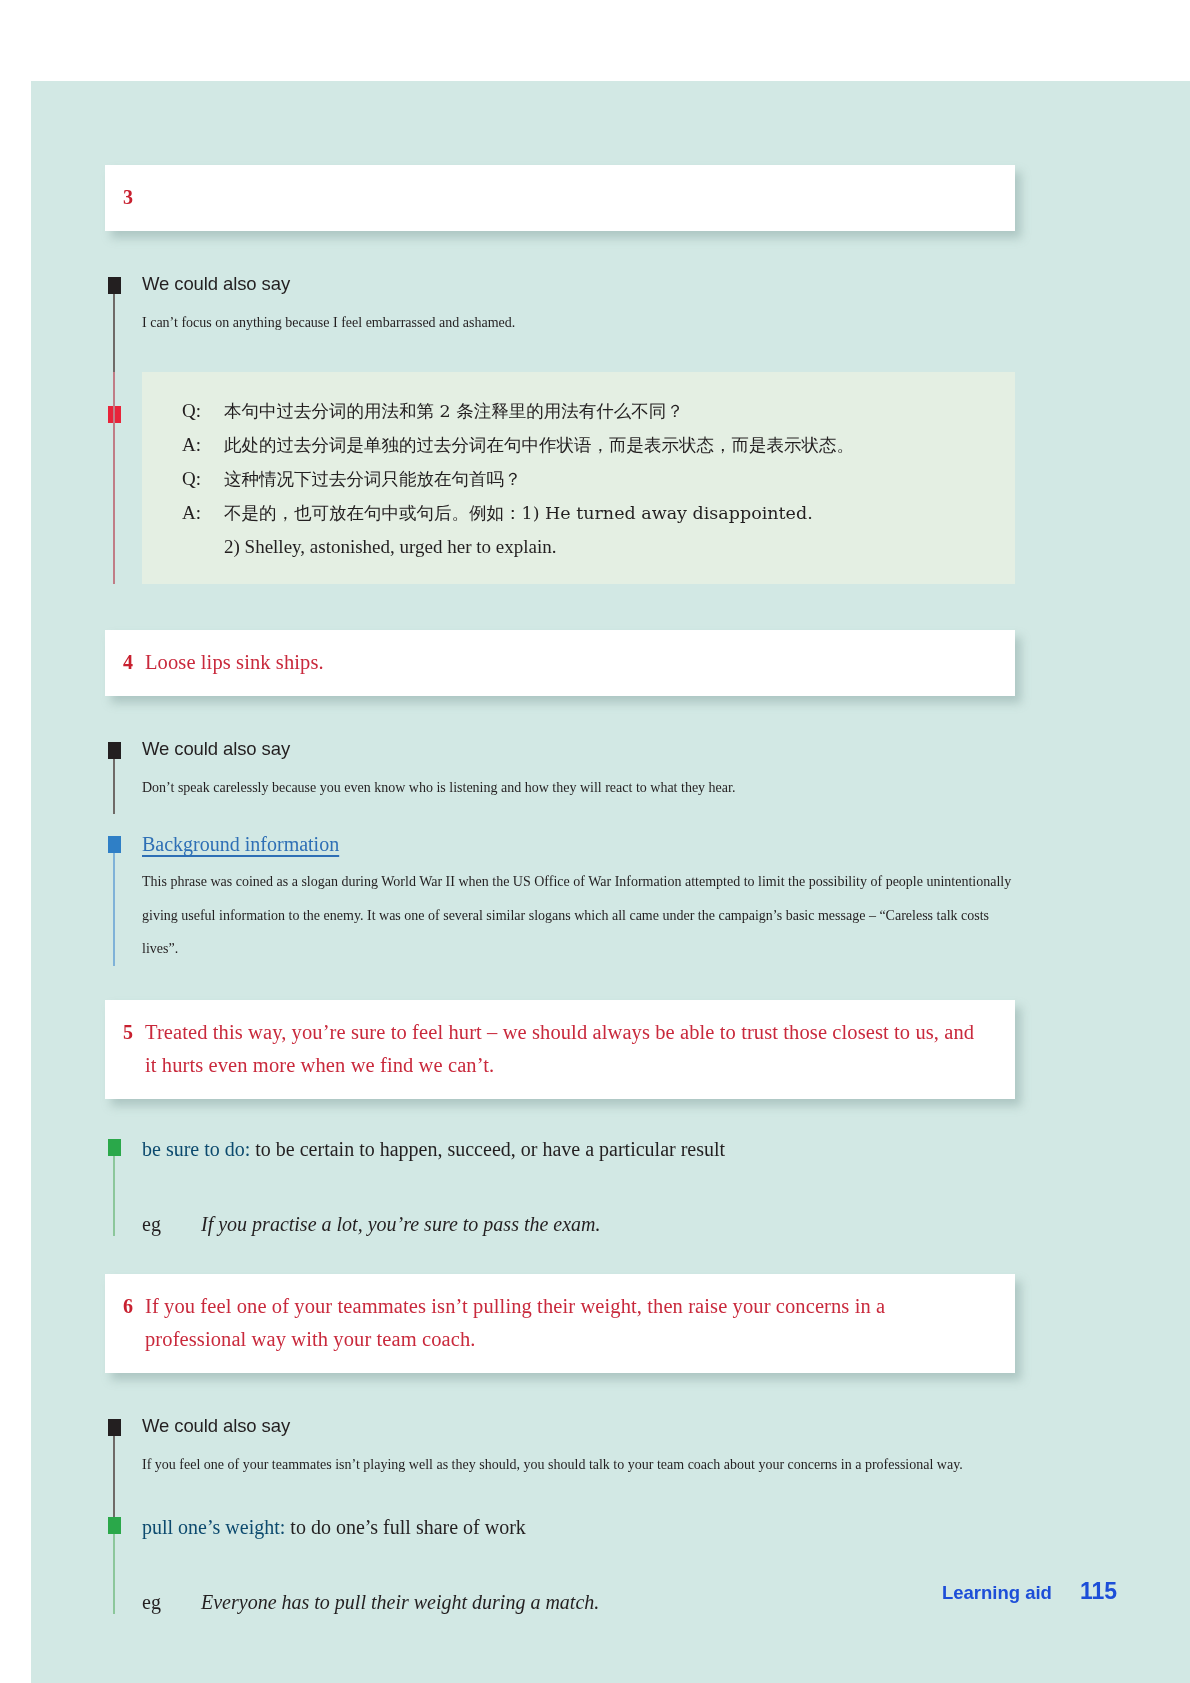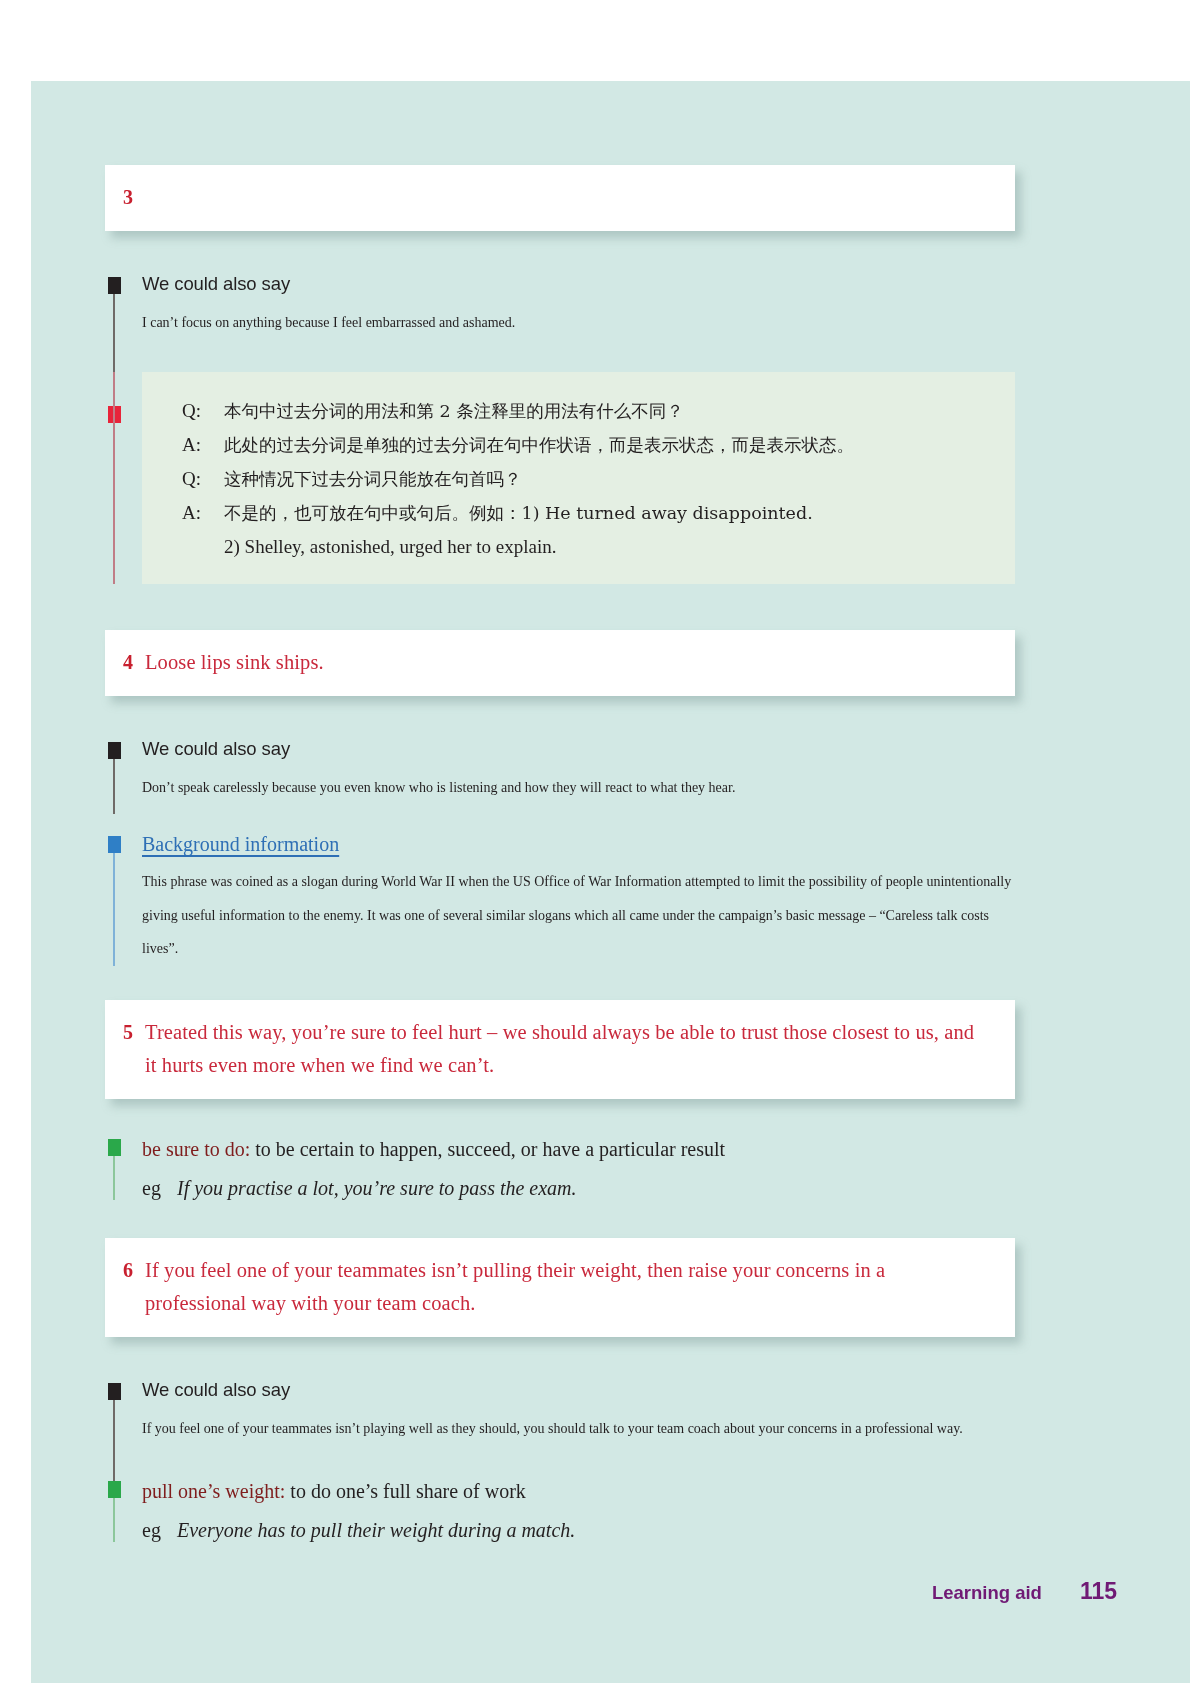--- a/index.html
+++ b/index.html
@@ -145,60 +145,62 @@
   }
   .qa-cont {
     padding-left: 42px;
     font-size: 19px;
     line-height: 34px;
     color: #231f20;
   }
 
   
   .vocab-term {
-    color: #7f1d1d;
+    color: #0c4a6e;
     font-size: 20px;
     line-height: 32px;
   }
   .vocab-def {
     color: #231f20;
     font-size: 20px;
     line-height: 32px;
     margin-top: 40px;
   }
   .vocab-eg-row {
     display: flex;
     align-items: flex-end;
     margin-top: 7px;
+    gap: 24px;
   }
   .vocab-eg-label {
     font-size: 20px;
     line-height: 32px;
     color: #231f20;
     flex: 0 0 auto;
     width: 35px;
   }
   .vocab-eg-text {
     font-style: italic;
     font-size: 20px;
     line-height: 32px;
     color: #231f20;
+    margin-top: 36px;
   }
 
   
   .footer {
     position: absolute;
     right: 73px;
     bottom: 78px;
     display: flex;
     align-items: baseline;
-    gap: 38px;
+    gap: 28px;
     font-family: "Liberation Sans", "DejaVu Sans", sans-serif;
     font-weight: bold;
-    color: #701a75;
+    color: #1d4ed8;
   }
   .footer-label { font-size: 18.5px; }
   .footer-page  { font-size: 23px; }
 
   .sp-26 { height: 26px; }
   .sp-30 { height: 30px; }
   .sp-34 { height: 34px; }
   .sp-40 { height: 40px; }
   .sp-46 { height: 46px; }
 </style>

